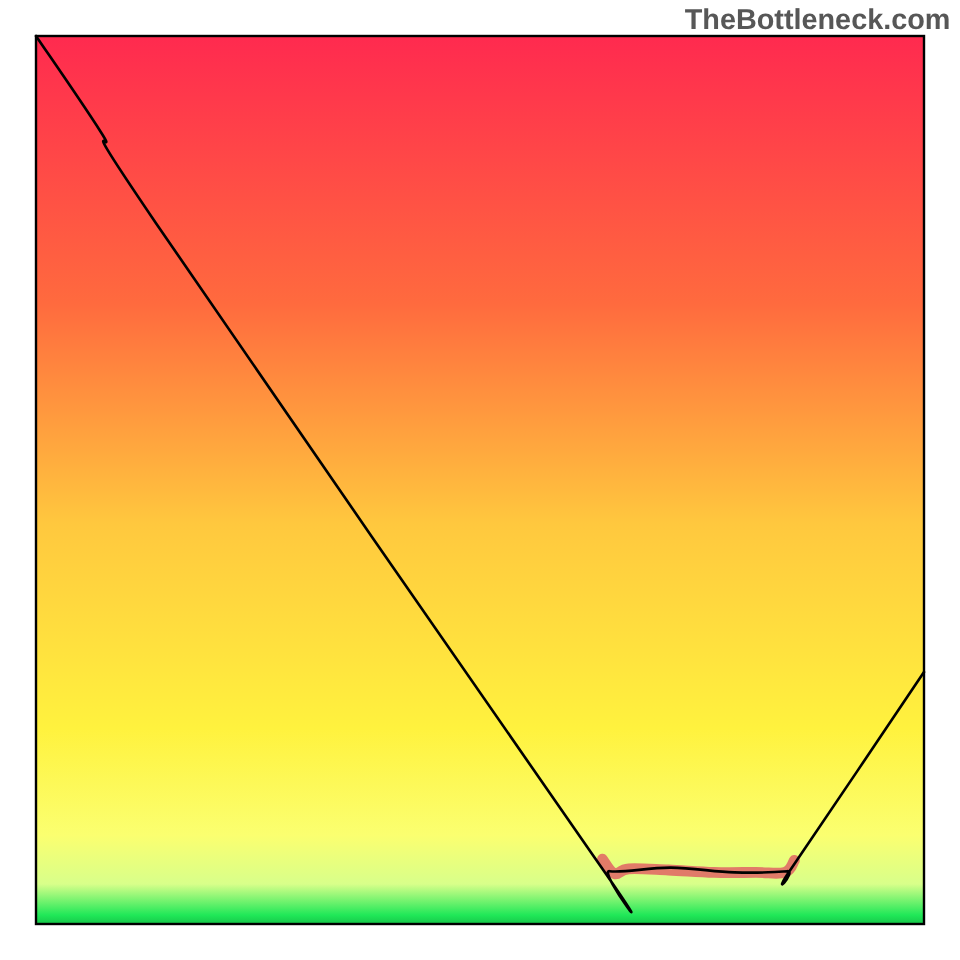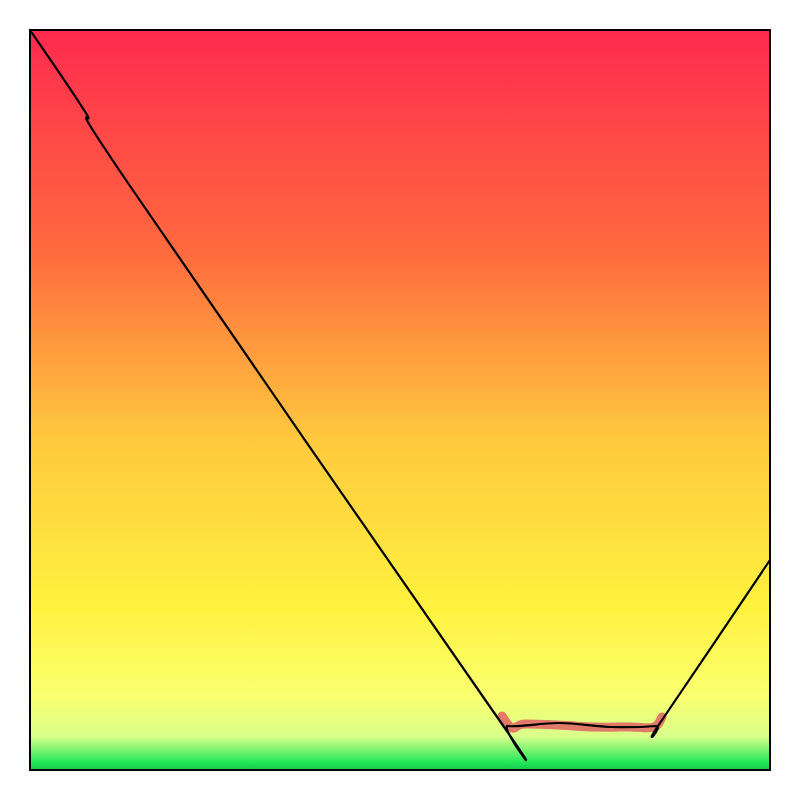--- a/index.html
+++ b/index.html
@@ -23,20 +23,21 @@
     letter-spacing: 0px;
   }
   svg {
     display: block;
   }
 </style>
 </head>
 <body>
 
 <div id="chart-container">
+  <div id="watermark">TheBottleneck.com</div>
   <svg id="chart-svg" width="800" height="800" viewBox="0 0 800 800">
     <defs>
       <linearGradient id="bg-grad" x1="0" y1="0" x2="0" y2="1">
           <stop offset="0%" stop-color="#ff2a4f"></stop>
           <stop offset="30%" stop-color="#ff6a3e"></stop>
           <stop offset="55.00000000000001%" stop-color="#ffc83e"></stop>
           <stop offset="78%" stop-color="#fff23e"></stop>
           <stop offset="90%" stop-color="#fbff70"></stop>
           <stop offset="95.5%" stop-color="#d8ff8a"></stop>
           <stop offset="99%" stop-color="#20e858"></stop>

